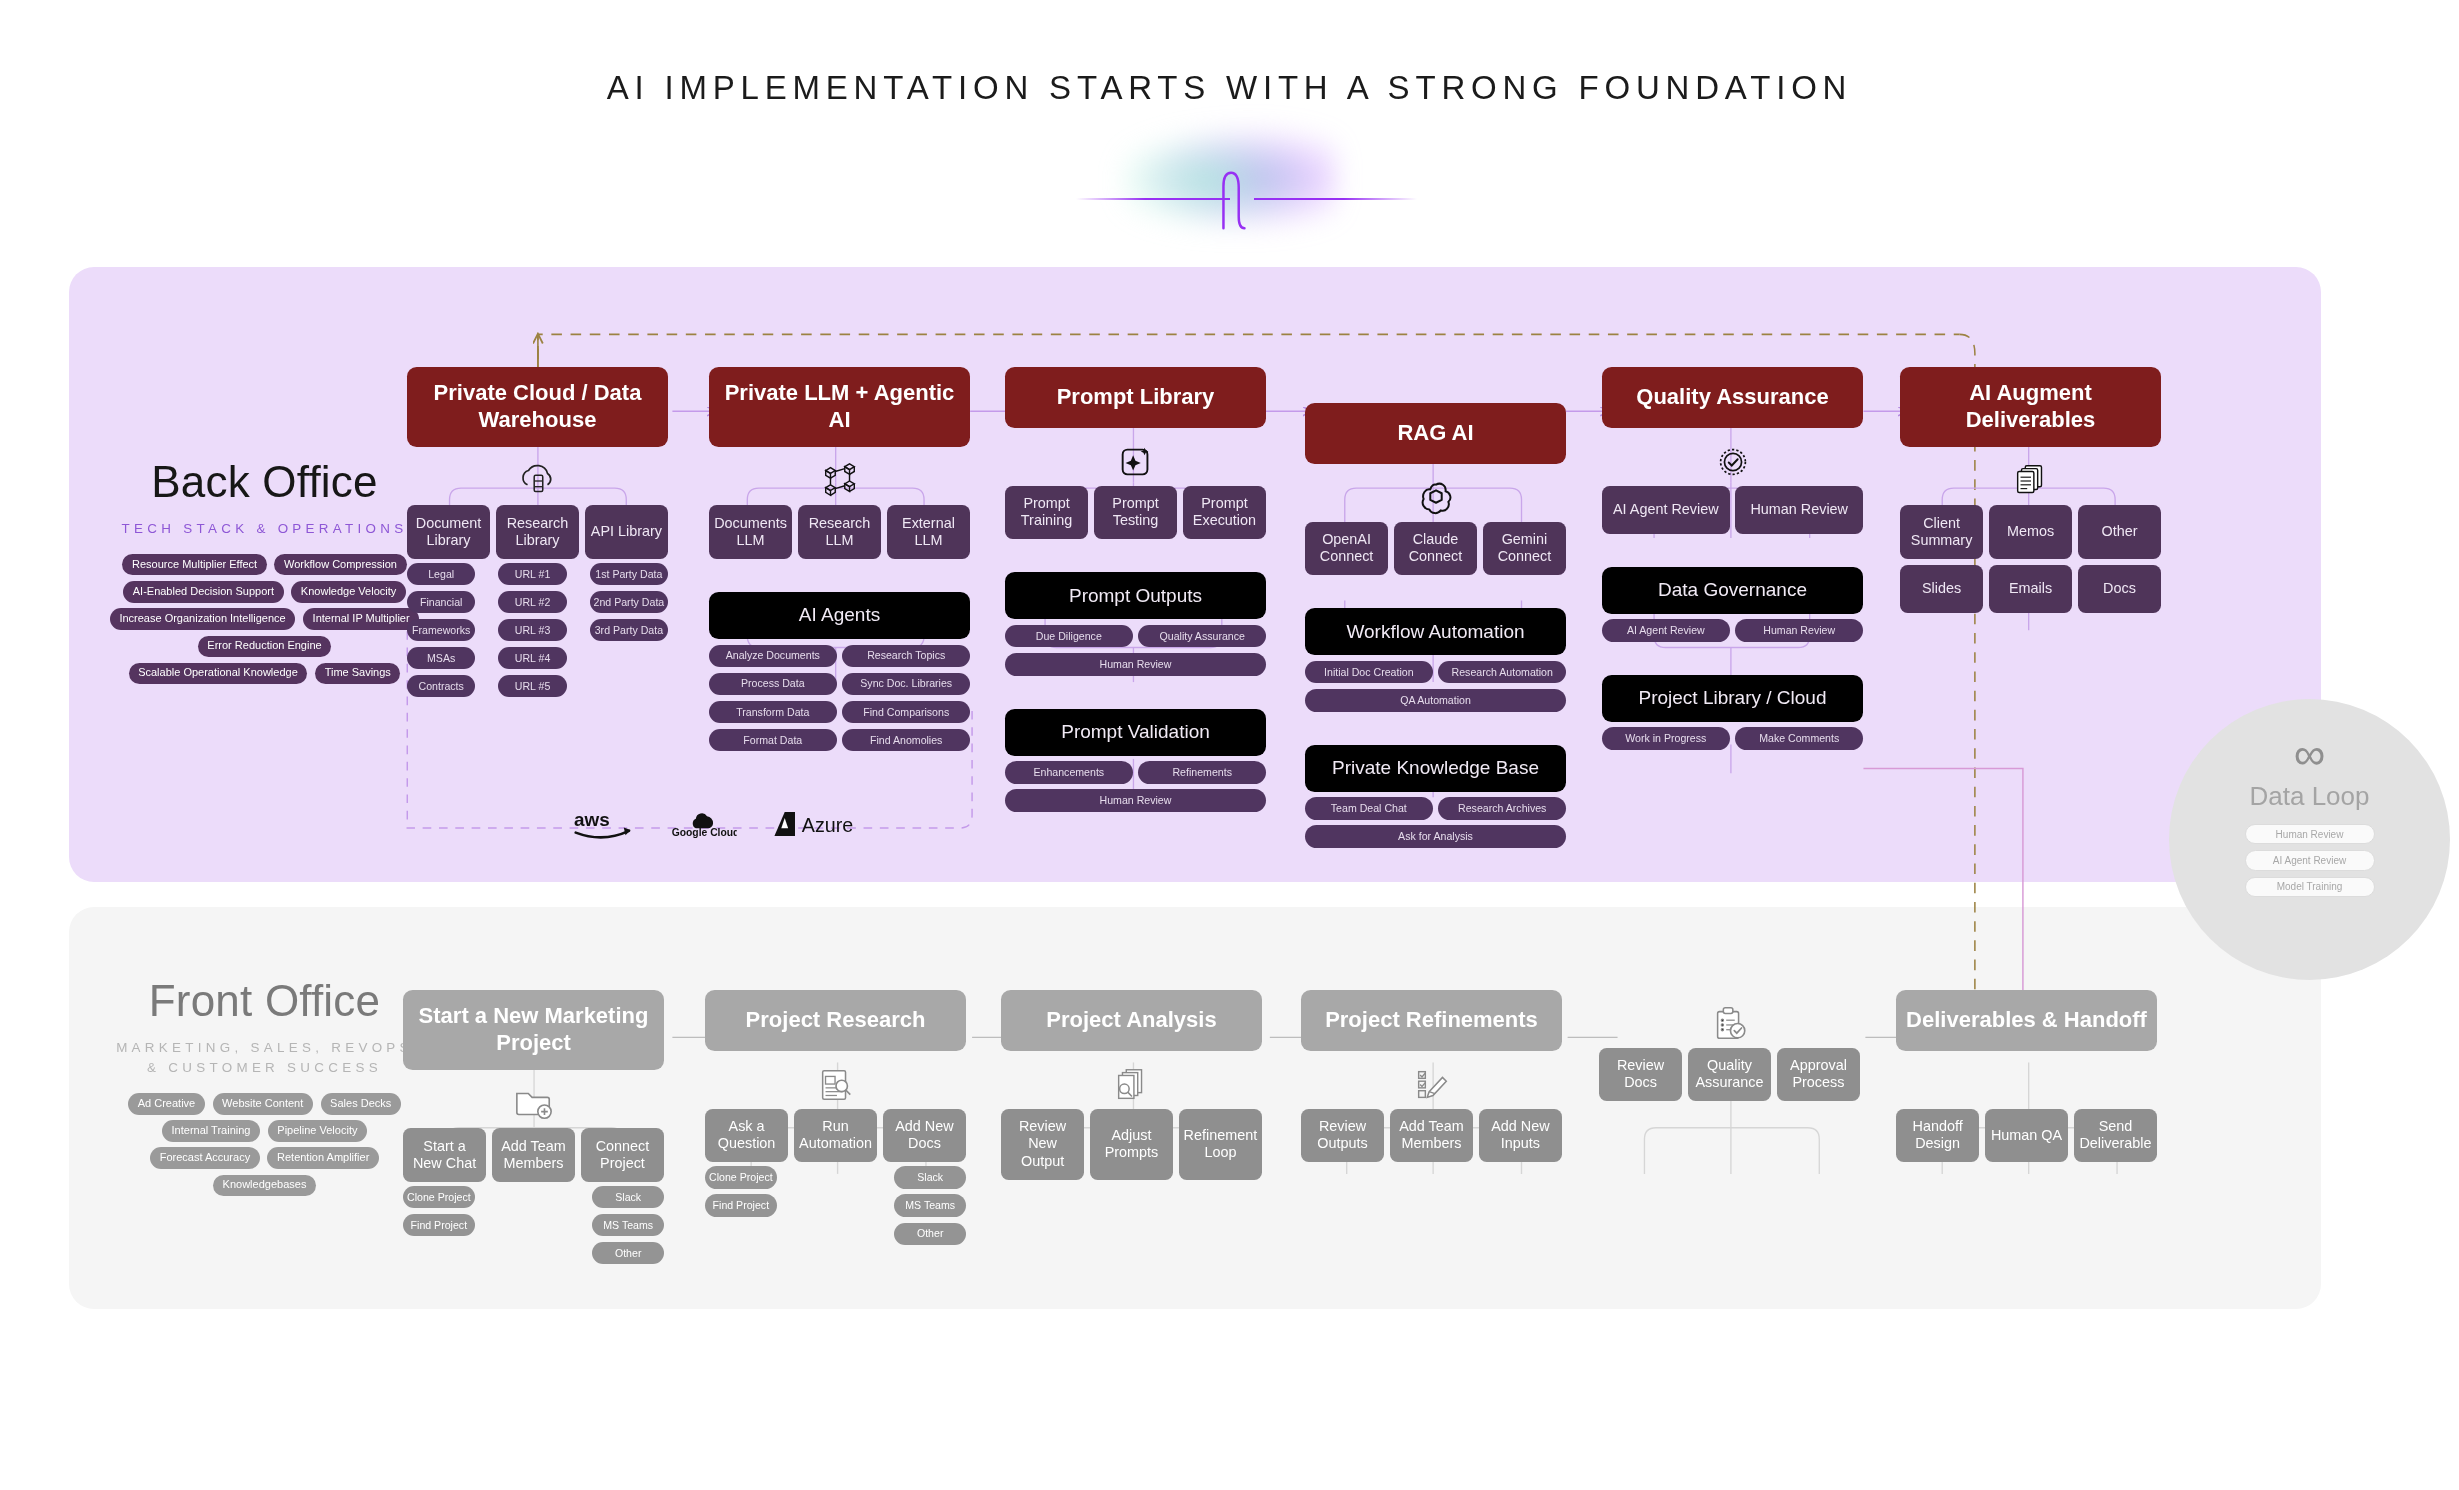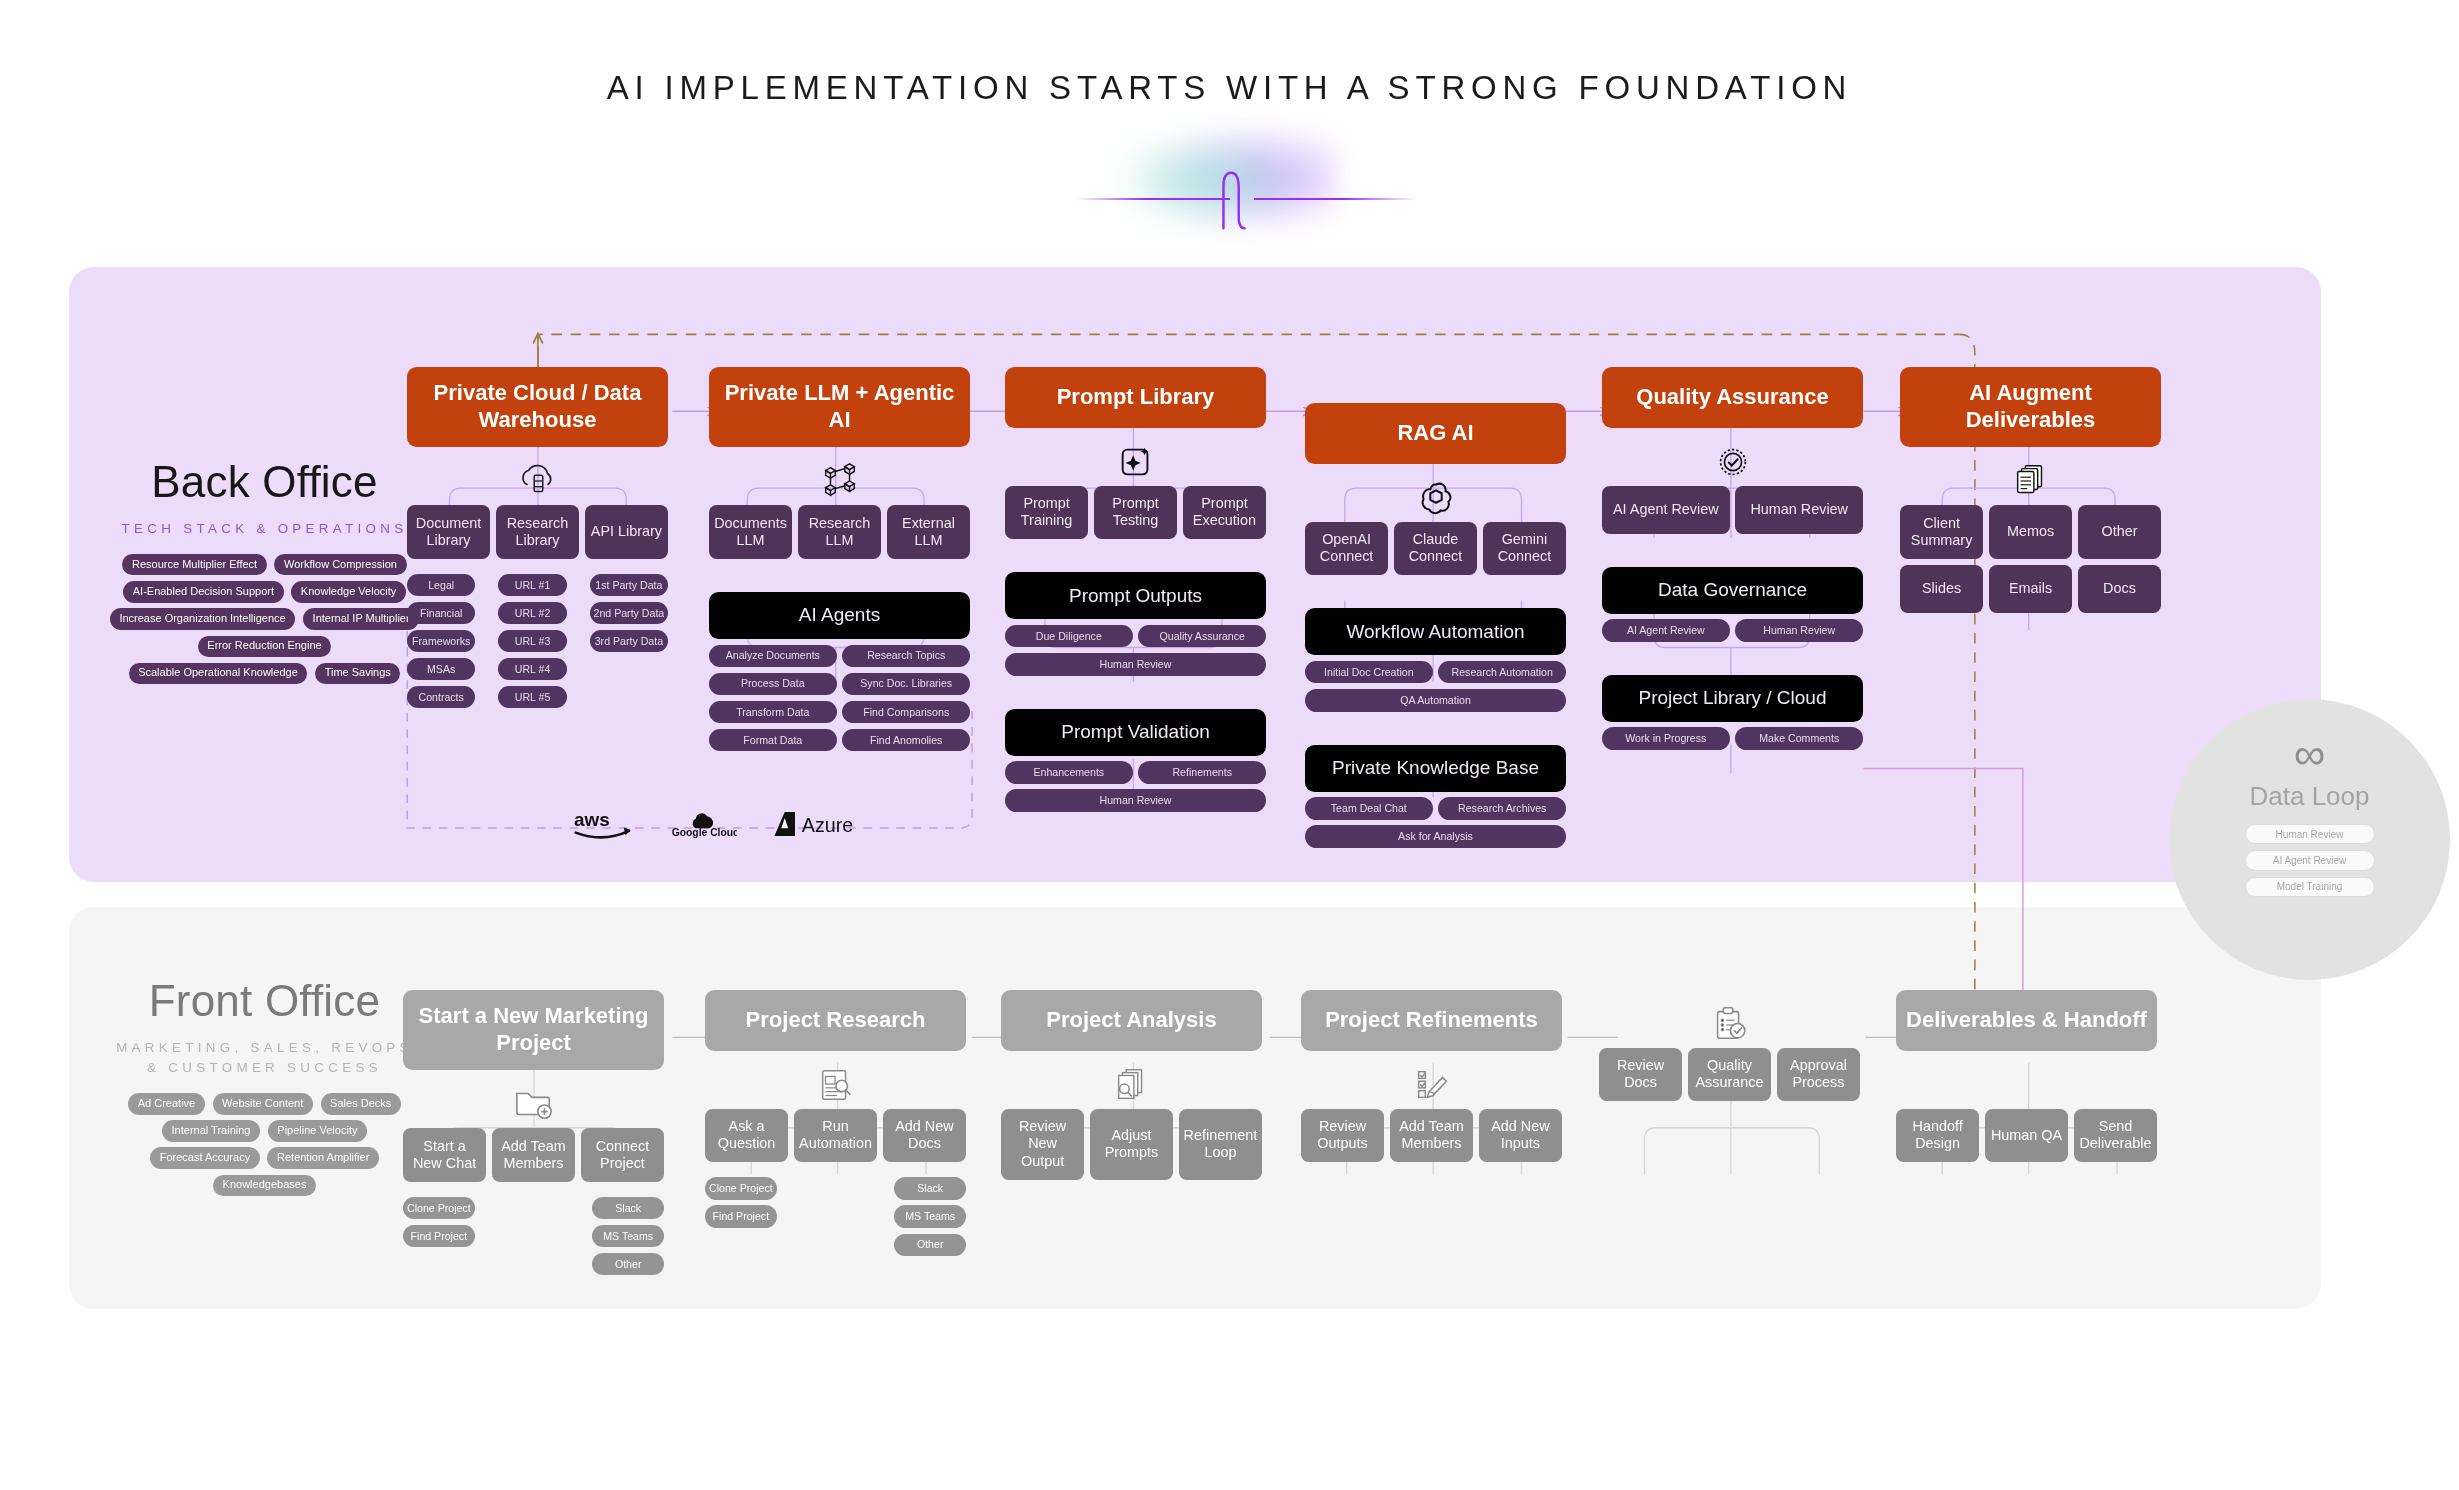--- a/index.html
+++ b/index.html
@@ -59,21 +59,21 @@
   #front-side .side-sub   { color: #b5b5b5; }
   #front-side .tag        { background: #9a9a9a; }
 
   
   .col { position: absolute; width: 261px; }
   .col-head {
     border-radius: 9.6px; color: #fff; font-weight: bold; text-align: center;
     font-size: 22px; line-height: 1.22; padding: 13.4px 5.8px; min-height: 61px;
     display: flex; align-items: center; justify-content: center;
   }
-  .back .col-head  { background: #c2410c; }
+  .back .col-head  { background: #7f1d1d; }
   .front .col-head { background: #a8a8a8; }
 
   .icon-row { height: 48px; display: flex; align-items: center; justify-content: center; margin-top: 9.6px; }
 
   .row3 { display: flex; gap: 5.8px; justify-content: center; align-items: stretch; }
   .node {
     border-radius: 7.7px; color: #efe7f4; text-align: center;
     font-size: 14.4px; line-height: 1.2; padding: 9.6px 4.8px;
     display: flex; align-items: center; justify-content: center; flex: 1;
     min-height: 48px;
@@ -89,21 +89,21 @@
   .back .wide  { background: #000000; }
 
   .pillrow { display: flex; gap: 5.8px; margin-top: 5.8px; }
   .pill {
     flex: 1; border-radius: 13.4px; text-align: center; font-size: 10.6px;
     padding: 4.8px 3.8px; color: #e6dcec; white-space: nowrap; line-height: 1.2;
   }
   .back .pill  { background: #503560; }
   .front .pill { background: #949494; color: #fff; }
   .pill.full { flex: none; width: 100%; }
-  .substack { display: flex; gap: 23px; margin-top: 15px; }
+  .substack { display: flex; gap: 23px; margin-top: 4px; }
   .substack .col-sub { flex: 1; display: flex; flex-direction: column; gap: 5.8px; }
   .substack .col-sub .pill { width: 100%; flex: none; }
 
   
   .svg-layer { position: absolute; left: 0; top: 0; width: 2459px; height: 1490px; pointer-events: none; }
 
   
   #data-loop {
     position: absolute; left: 2169px; top: 699px; width: 281px; height: 281px;
     border-radius: 50%; background: #e2e2e2;

